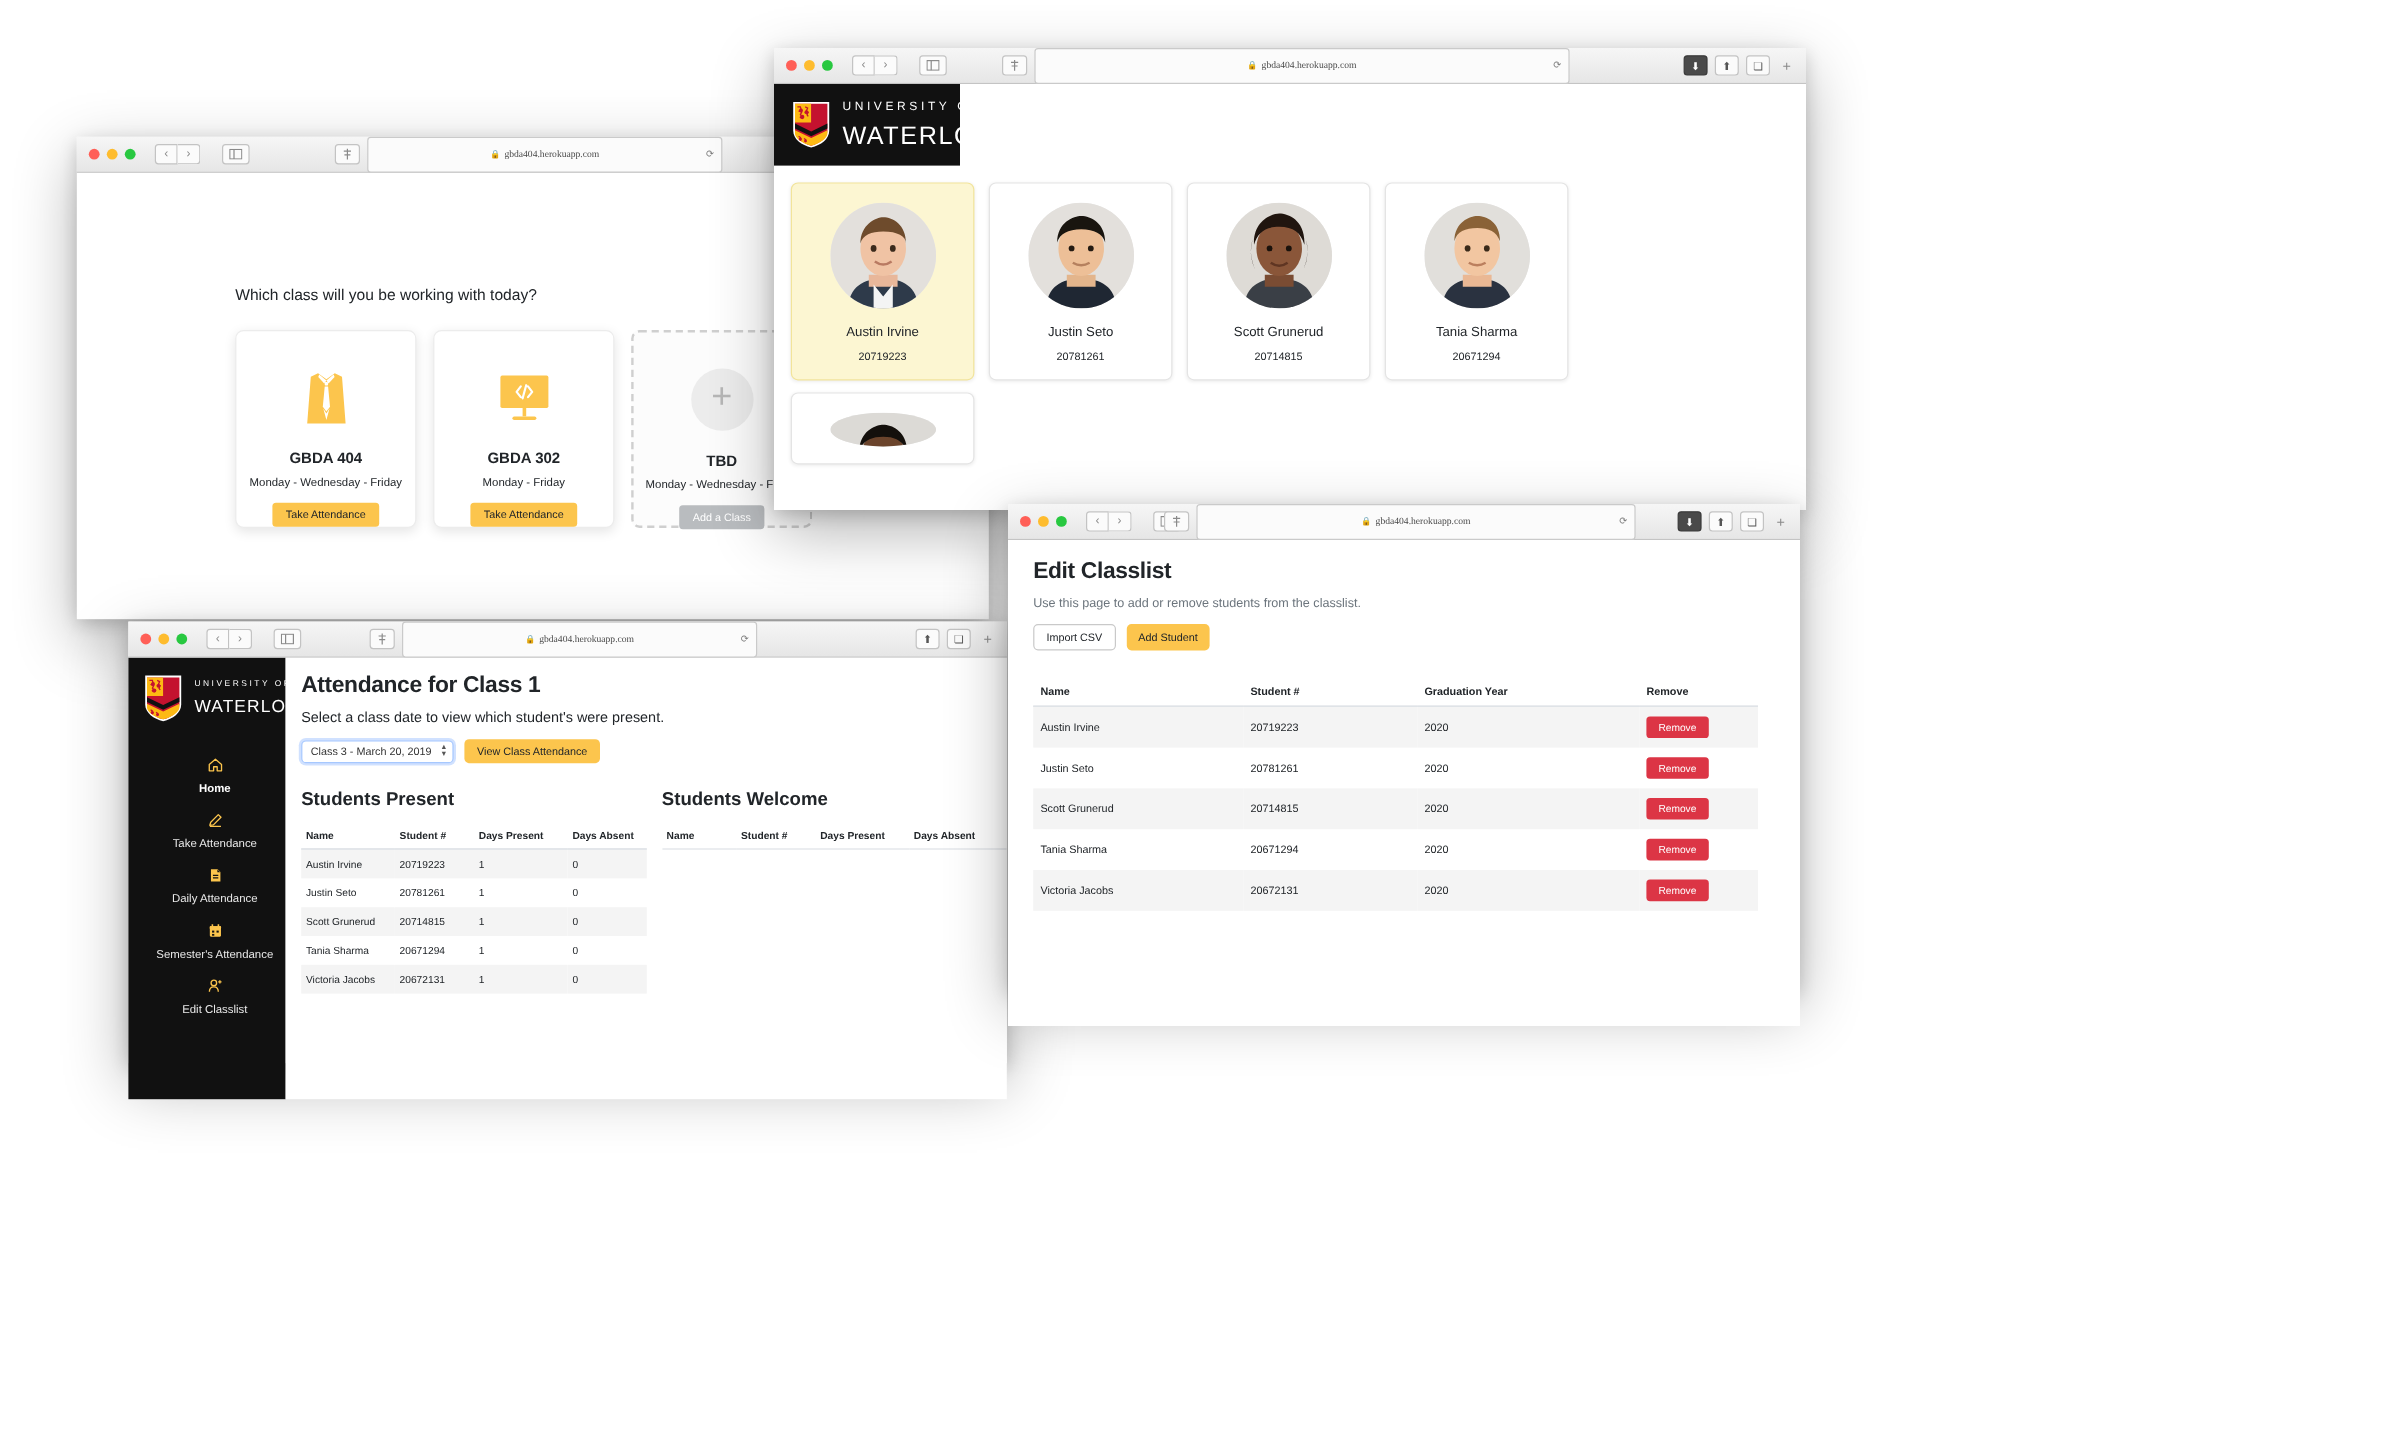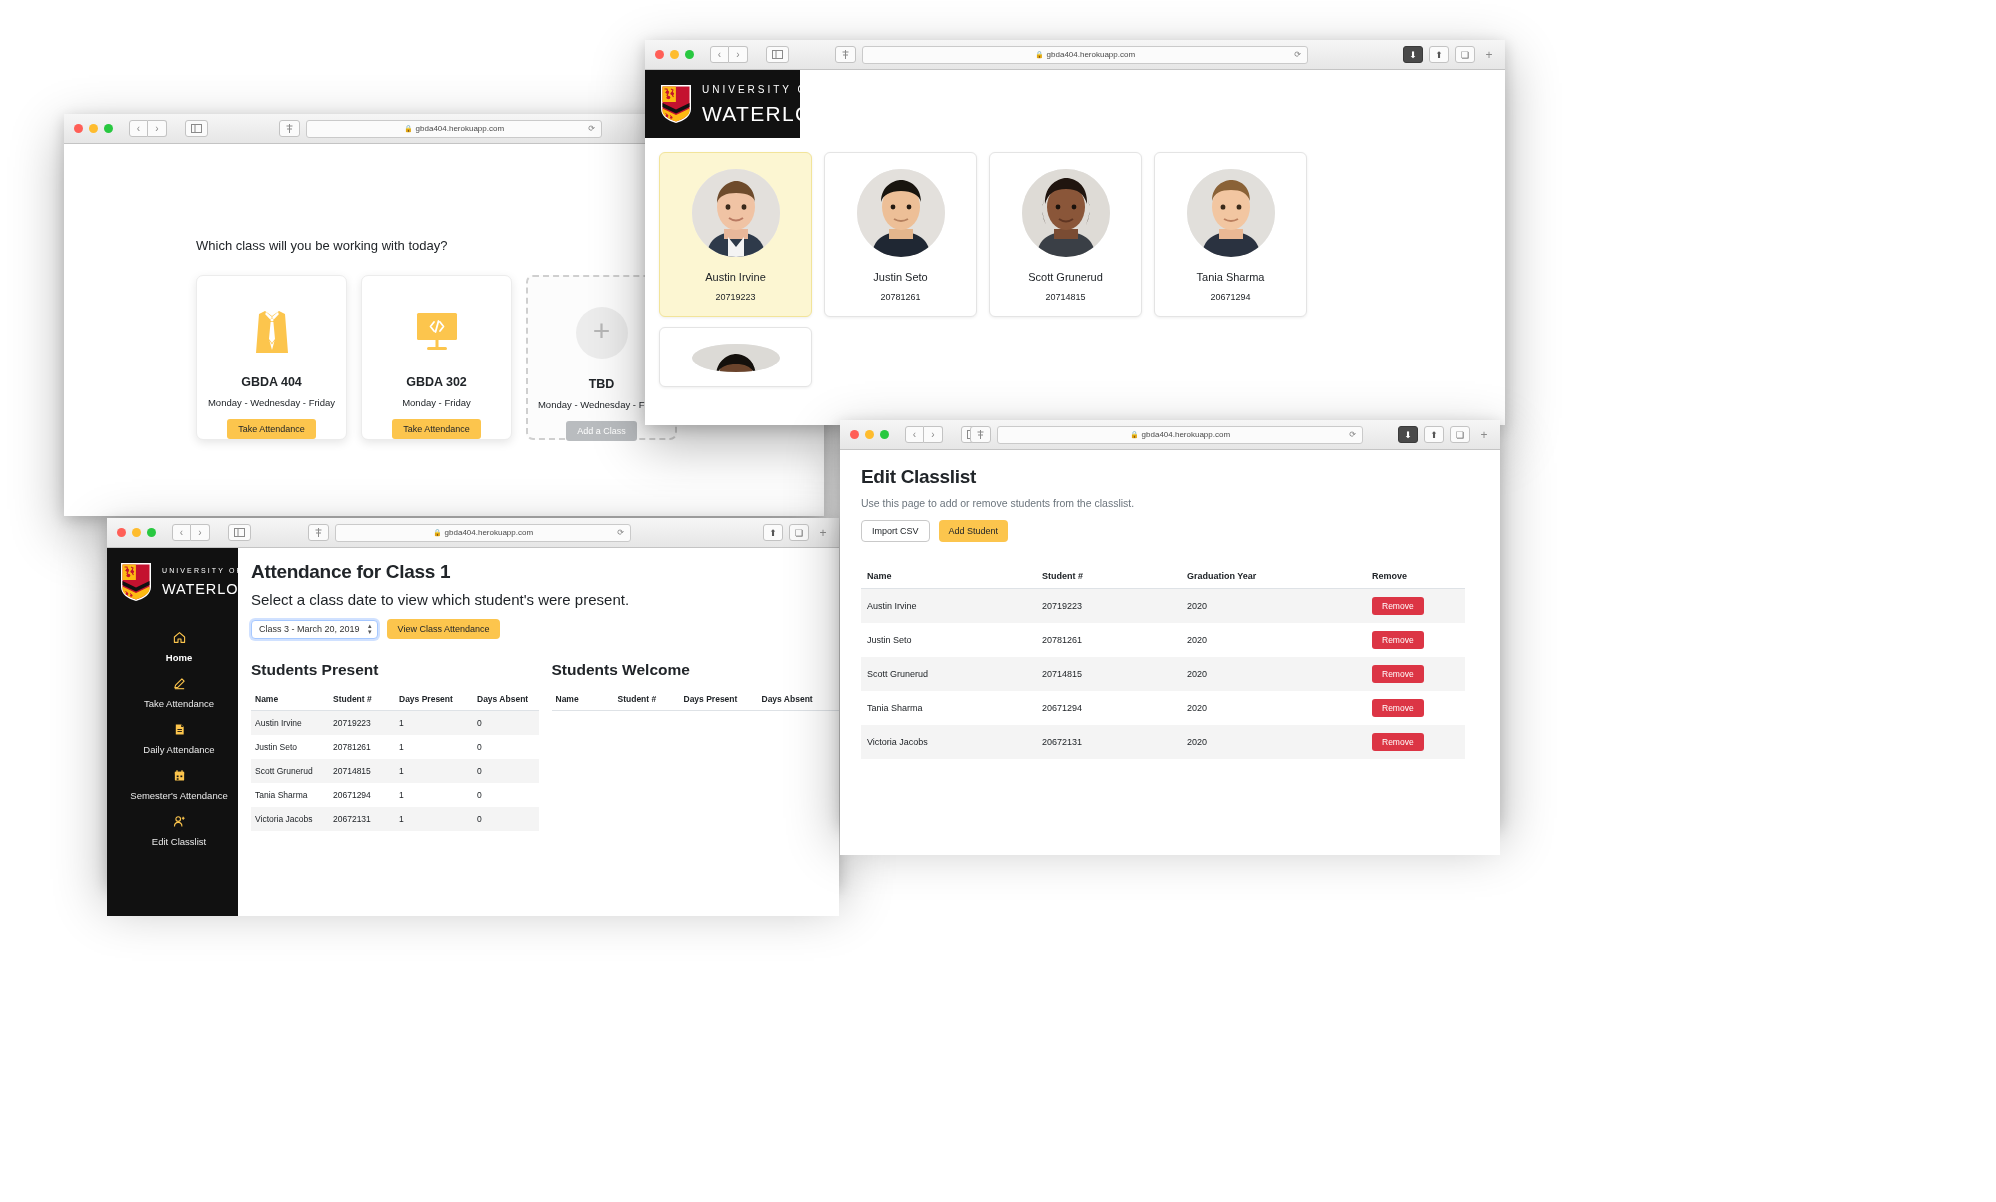--- a/index.html
+++ b/index.html
@@ -34,23 +34,23 @@
     width:23px;height:17px;border:1px solid #c3c3c3;background:#fbfbfb;border-radius:3px;
     display:flex;align-items:center;justify-content:center;margin-left:10px;
   }
   .urlbar {
     position:absolute; left:50%; transform:translateX(-50%);
     display:flex; align-items:center; gap:6px;
   }
   .sharebtn{width:21px;height:17px;border:1px solid #c3c3c3;background:#fbfbfb;border-radius:3px;
     display:flex;align-items:center;justify-content:center;}
   .urlfield {
-    height:18px; background:#fbfbfb; border:1px solid #cacaca; border-radius:3px;
+    height:30px; background:#fbfbfb; border:1px solid #cacaca; border-radius:3px;
     display:flex;align-items:center;justify-content:center;
-    font-size:8px;color:#4a4a4a; position:relative;
+    font-size:8px;color:#4a4a4a; position:relative;font-family:Liberation Serif, serif;
   }
   .urlfield .lock{ font-size:7px; margin-right:3px; color:#6a6a6a; }
   .urlfield .reload{ position:absolute; right:6px; font-size:8px; color:#7a7a7a; }
   .rightbtns{ position:absolute; right:8px; display:flex; gap:6px; align-items:center;}
   .rb{ width:20px;height:17px;border:1px solid #c3c3c3;background:#fbfbfb;border-radius:3px;
        display:flex;align-items:center;justify-content:center;font-size:9px;color:#555;}
   .rb.dark{ background:#4a4a4a;border-color:#3a3a3a;color:#fff;}
   .plusbtn{ width:16px;height:17px;display:flex;align-items:center;justify-content:center;
       font-size:12px;color:#8a8a8a;}
 
@@ -122,21 +122,21 @@
   .cl-wrap{ display:flex; height:100%; }
   .sidebar{ width:131px; background:#111; flex:none; padding:14px 0 0 0;}
   .sb-logo{ padding:0 0 0 12px; }
   .sb-items{ margin-top:22px; }
   .sb-item{ display:flex;align-items:center; gap:8px; padding:7px 0 7px 13px; cursor:pointer;flex-direction:column;}
   .sb-item .lbl{ font-size:9.5px; color:#e9e9e9; }
   .sb-item.active .lbl{ font-weight:700; color:#fff;}
   .sb-ico{ width:13px;height:13px; flex:none; display:flex;align-items:center;justify-content:center;}
   .cl-main{ flex:1; padding:13px 0 0 13px; background:#fff; overflow:hidden;}
   .h1-class{ font-size:19px; font-weight:700; color:#212529; letter-spacing:-.3px;}
-  .sub-class{ font-size:15px; color:#212529; margin-top:8px;}
+  .sub-class{ font-size:12px; color:#212529; margin-top:8px;}
   .cl-controls{ display:flex; gap:9px; align-items:center; margin-top:11px;}
   .select.focus{ border-color:#a6c8ff; box-shadow:0 0 0 2px rgba(120,170,255,.35);}
   .cl-tables{ display:flex; gap:13px; margin-top:22px; }
   .tbl-block{ flex:1; }
   .h2-tbl{ font-size:15.5px; font-weight:700; color:#212529;}
   table{ border-collapse:collapse; width:100%; margin-top:9px; }
   .tbl th{
     text-align:left; font-size:8.5px; font-weight:700; color:#212529;
     padding:6px 4px; border-bottom:1px solid #dee2e6;
   }

